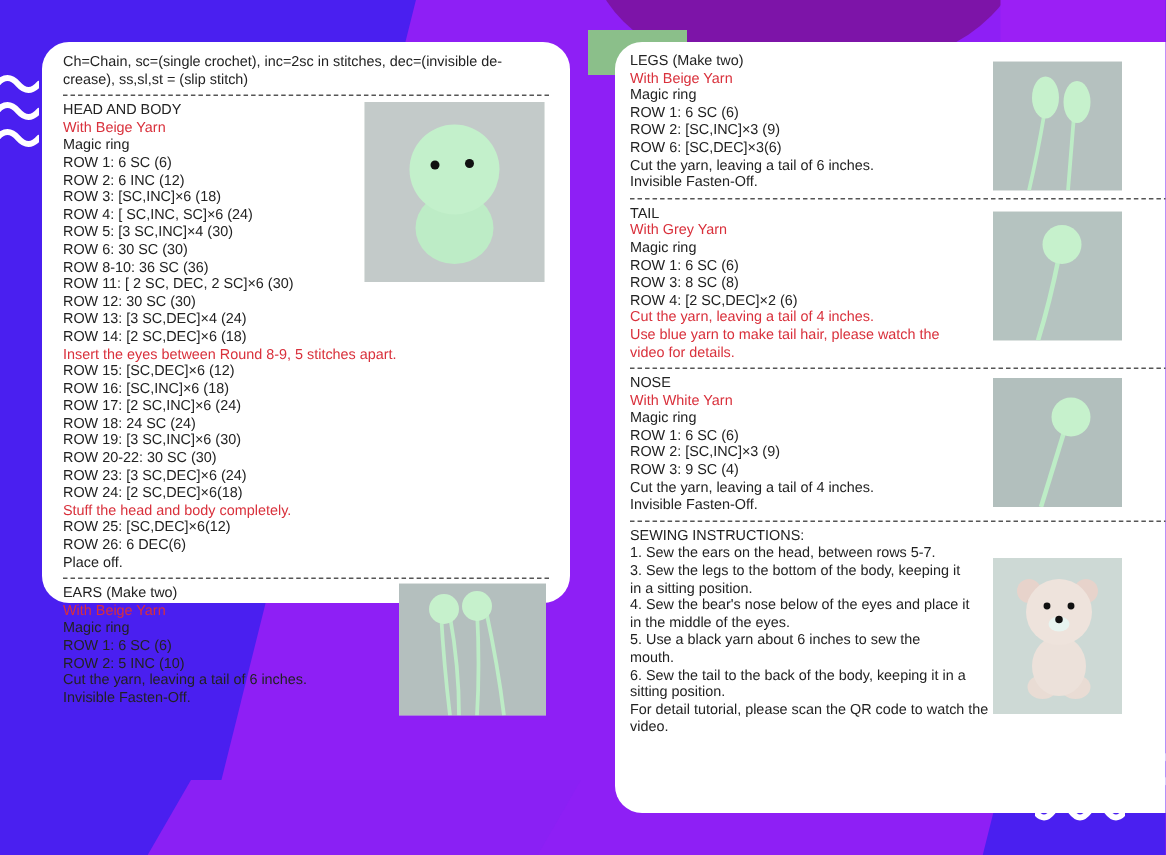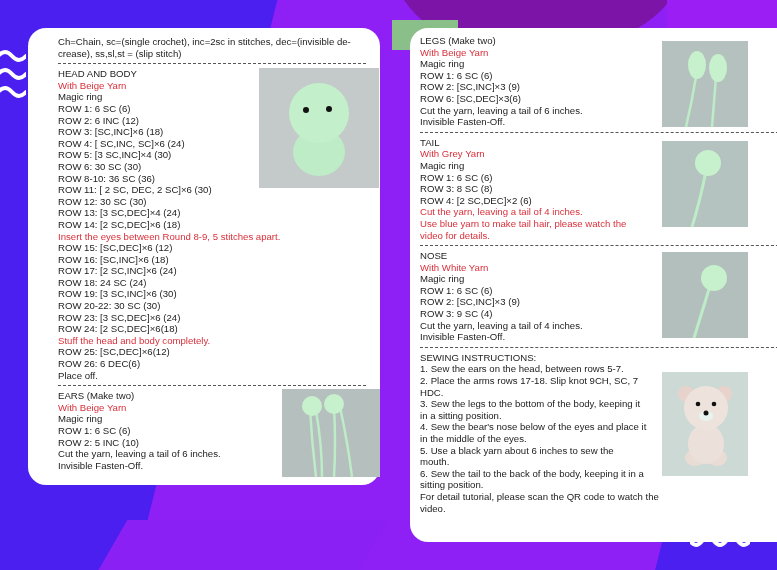--- a/index.html
+++ b/index.html
@@ -30,21 +30,21 @@
     position: absolute; left: 392px; top: 20px; width: 66px; height: 30px;
     background: #8bbf8a;
   }
   .wave {
     position: absolute; fill: none; stroke: #ffffff; stroke-width: 4; stroke-linecap: round;
   }
   .panel {
     position: absolute; background: #ffffff; border-radius: 18px;
     font-size: 9.6px; line-height: 11.6px; color: #222222;
   }
-  .panel-left { left: 28px; top: 28px; width: 352px; height: 457px; padding: 8px 14px 0 30px; }
+  .panel-left { left: 28px; top: 28px; width: 352px; height: 374px; padding: 8px 14px 0 14px; }
   .panel-right { left: 410px; top: 28px; width: 396px; height: 514px; padding: 7px 12px 0 10px; }
   .line { white-space: nowrap; display: block; }
   .wrap { white-space: normal; display: block; }
   .red { color: #d9303b; }
   .dash {
     display: block; height: 1px; border-top: 1px dashed #555; margin: 4px 0 4px 0;
   }
   .section { position: relative; }
   .photo {
     position: absolute; background: #c5cdcb; overflow: hidden;
@@ -203,21 +203,20 @@
         <circle cx="52" cy="26" r="13" fill="#c6f1cc"></circle>
       </svg>
     </div>
   </div>
 
   <span class="dash"></span>
 
   <div class="section">
     <span class="line">SEWING INSTRUCTIONS:</span>
     <span class="wrap" style="width:235px">1. Sew the ears on the head, between rows 5-7.</span>
-    <span class="wrap" style="width:225px">2. Place the arms rows 17-18. Slip knot 9CH, SC, 7 HDC.</span>
     <span class="wrap" style="width:230px">3. Sew the legs to the bottom of the body, keeping it in a sitting position.</span>
     <span class="wrap" style="width:230px">4. Sew the bear's nose below of the eyes and place it in the middle of the eyes.</span>
     <span class="wrap" style="width:210px">5. Use a black yarn about 6 inches to sew the mouth.</span>
     <span class="wrap" style="width:235px">6. Sew the tail to the back of the body, keeping it in a sitting position.</span>
     <span class="wrap" style="width:240px">For detail tutorial, please scan the QR code to watch the video.</span>
 
     <div class="photo" style="left:242px;top:20px;width:86px;height:104px">
       <svg viewBox="0 0 86 104">
         <rect width="86" height="104" fill="#cdd9d5"></rect>
         <circle cx="24" cy="22" r="8" fill="#e7d3cb"></circle>

